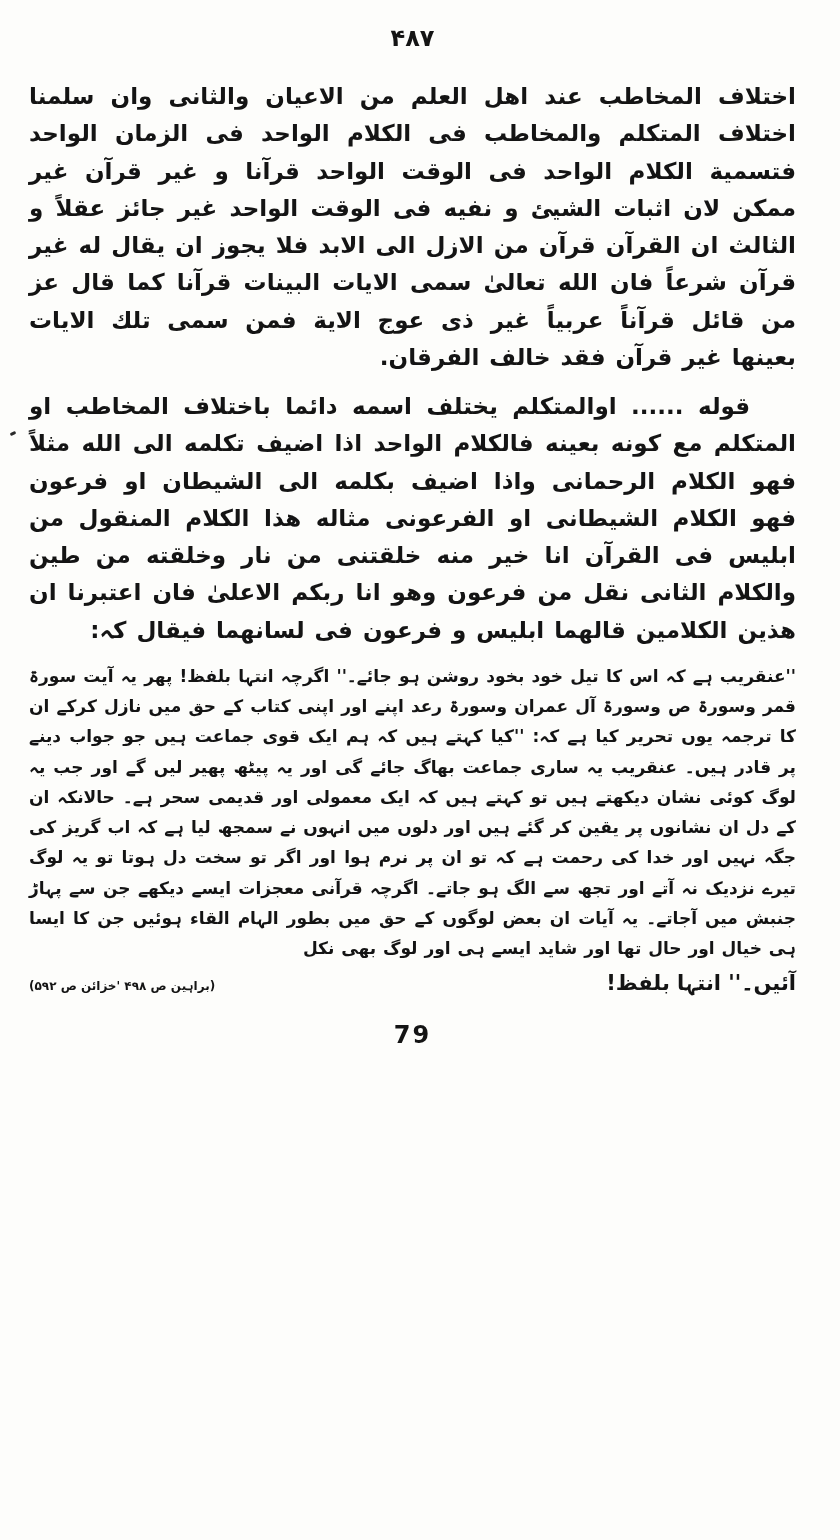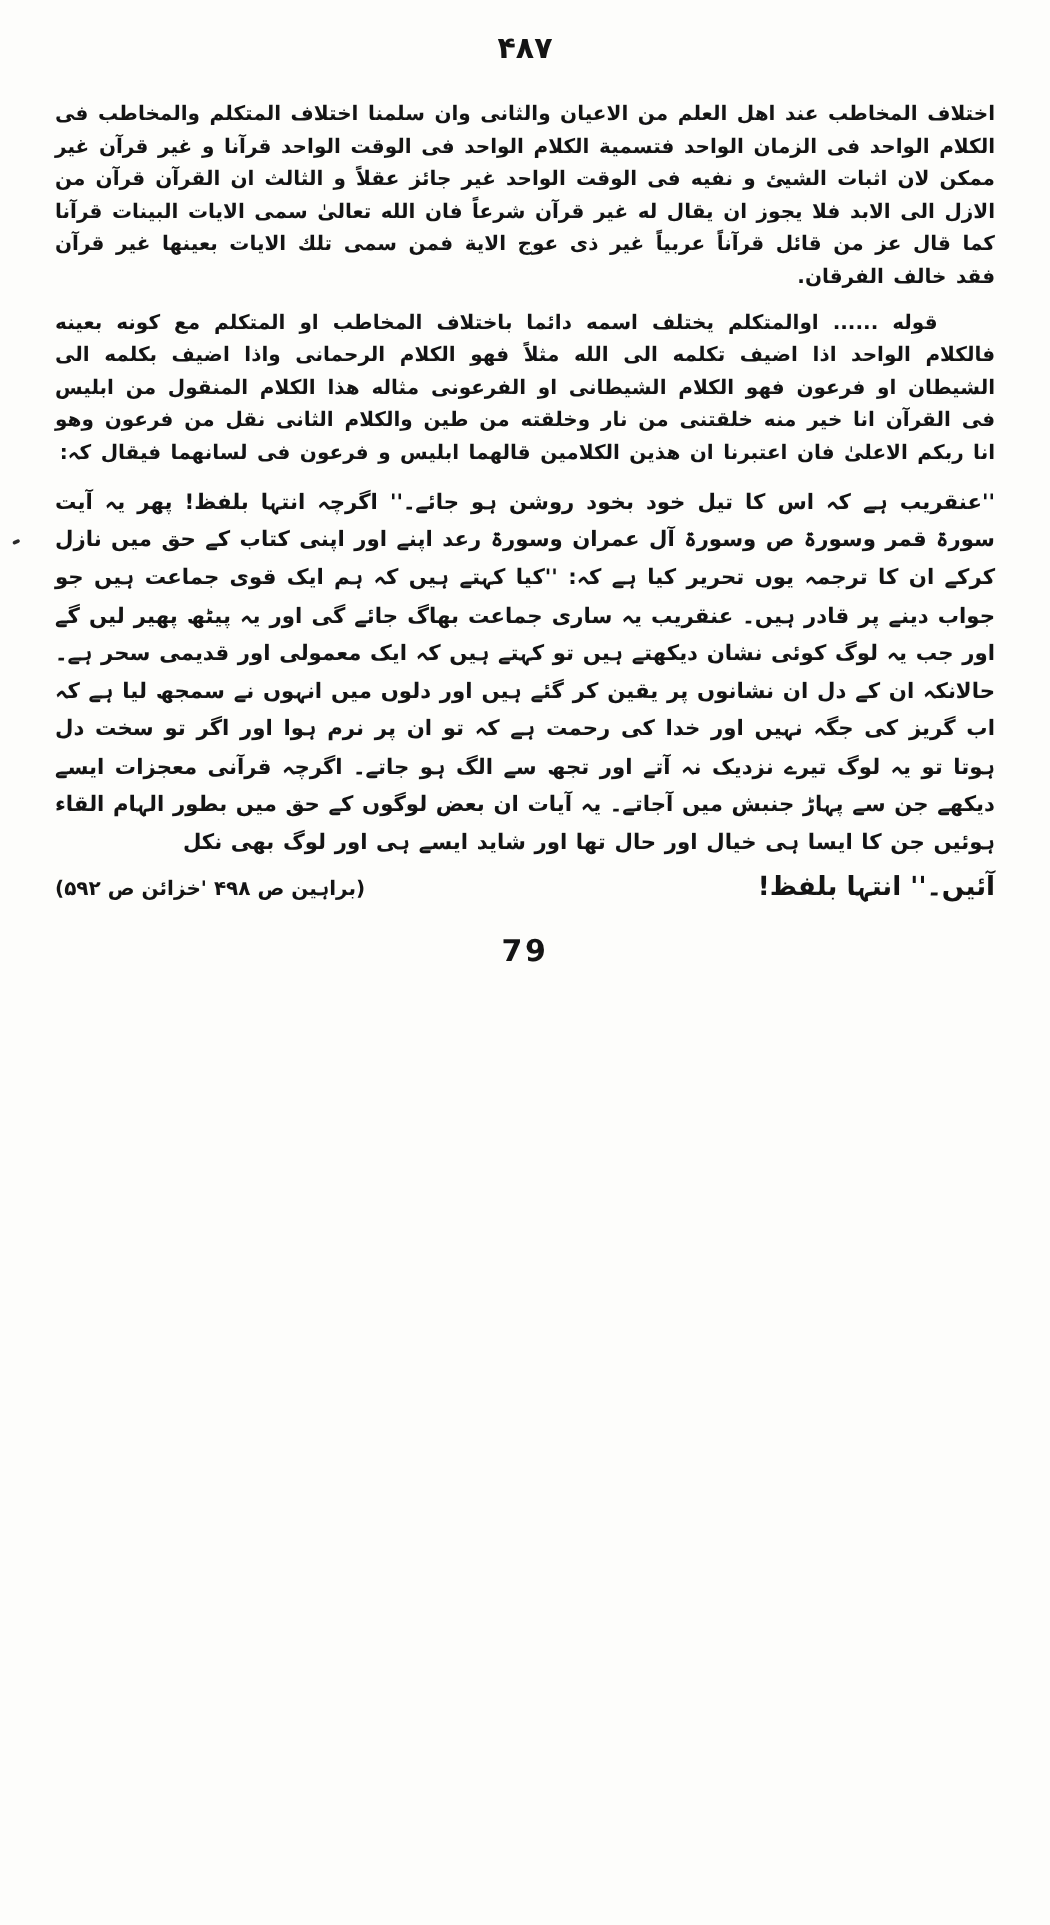--- a/index.html
+++ b/index.html
@@ -11,34 +11,34 @@
     position: relative;
     width: 840px;
     height: 1540px;
     margin: 0 auto;
     background: #fdfdfb;
     color: #141414;
     font-family: "DejaVu Sans", sans-serif;
     direction: rtl;
     overflow: hidden;
     box-sizing: border-box;
-    padding: 24px 44px 20px 44px;
+    padding: 24px 44px 20px 29px;
   }
   .page-num {
     text-align: center;
     font-size: 24px;
     font-weight: bold;
     letter-spacing: 2px;
   }
   .page-num.top { margin-bottom: 26px; }
   .page-num.bottom { margin-top: 26px; }
 
   section.arabic p {
     margin: 0 0 12px 0;
-    font-size: 16px;
+    font-size: 23px;
     font-weight: bold;
     line-height: 1.62;
     text-align: justify;
     word-spacing: 2px;
   }
   p.indent { text-indent: 46px; }
 
   section.urdu p {
     margin: 10px 0 0 0;
     font-size: 17px;
@@ -51,21 +51,21 @@
     display: flex;
     justify-content: space-between;
     align-items: baseline;
     margin-top: 8px;
     font-weight: bold;
   }
   .ref-line .ending {
     font-size: 21px;
   }
   .ref-line .ref {
-    font-size: 16px;
+    font-size: 12px;
     white-space: nowrap;
   }
   
   .scan-mark {
     position: absolute;
     left: 10px;
     top: 432px;
     width: 6px;
     height: 3px;
     background: #2a2a2a;

